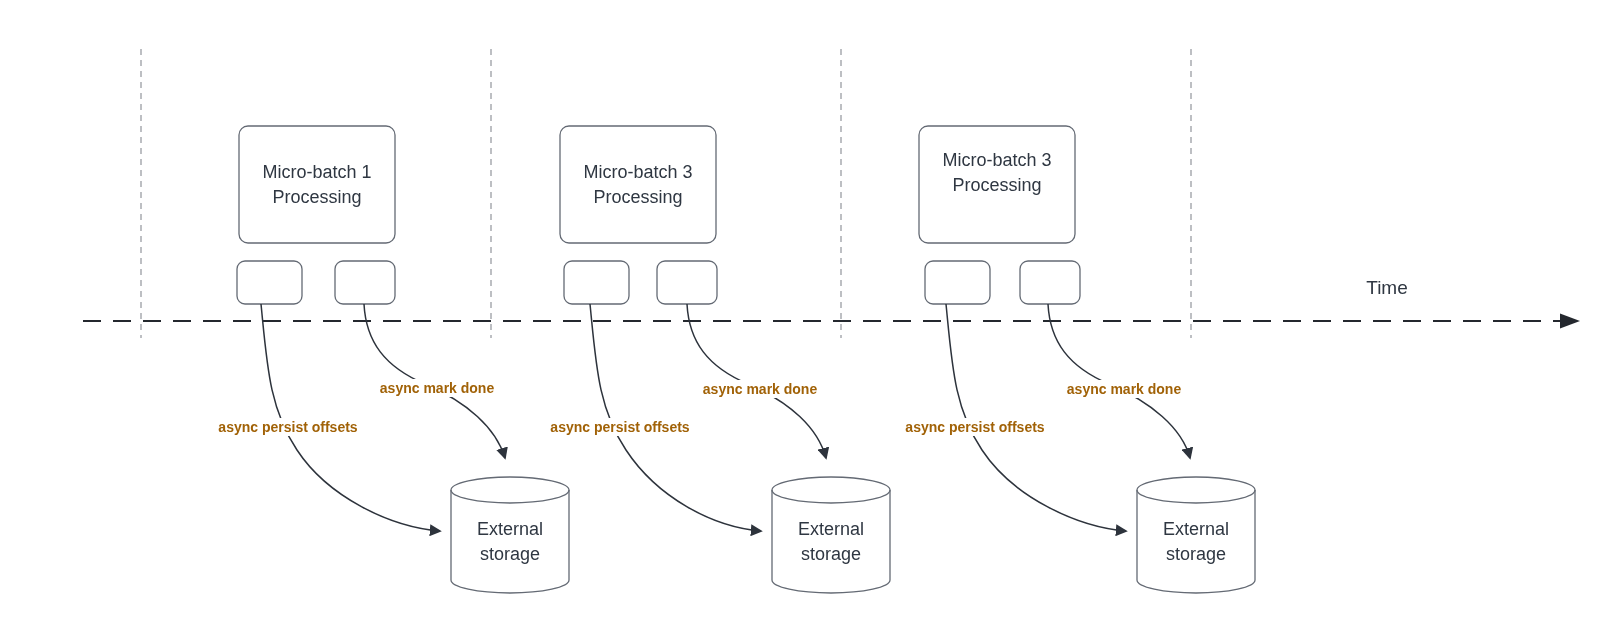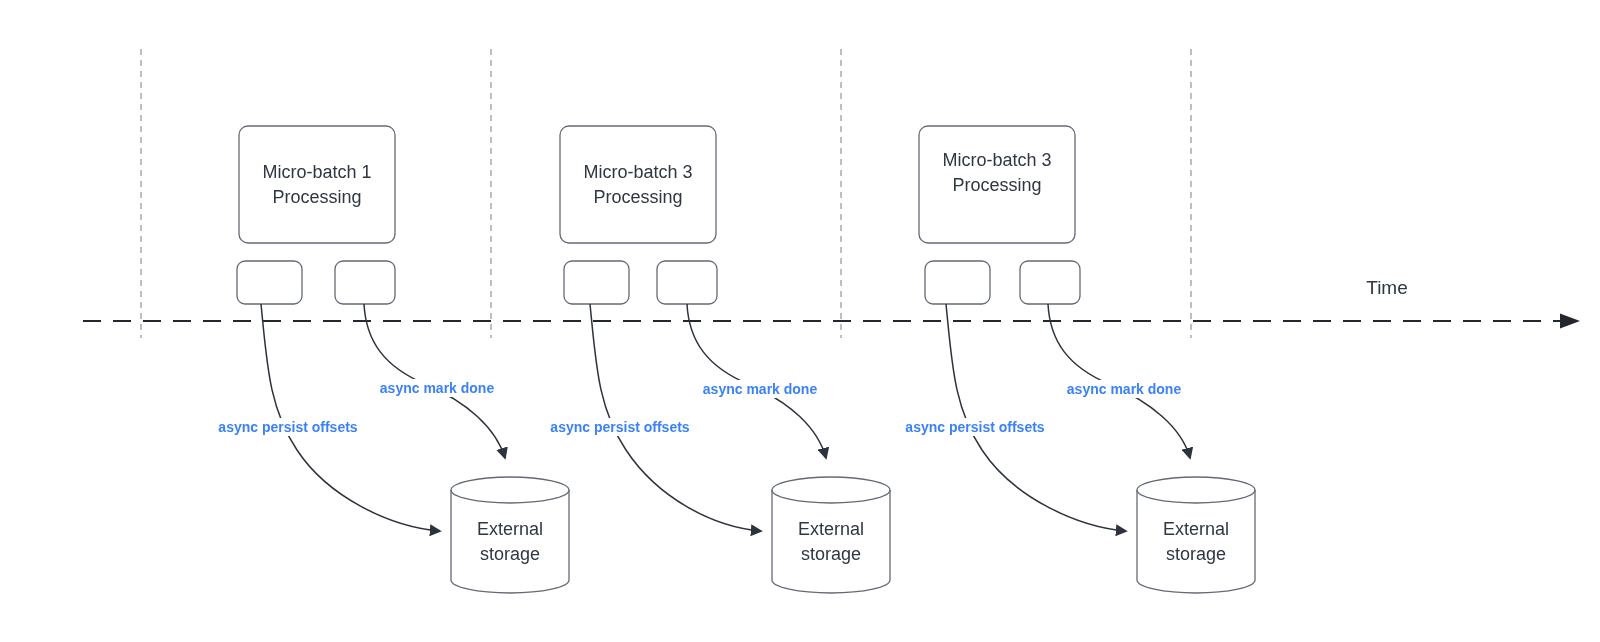--- a/index.html
+++ b/index.html
@@ -11,21 +11,21 @@
     overflow:hidden;
   }
   .canvas svg{position:absolute;left:0;top:0;}
   .txt{position:absolute;color:#2f3742;}
   .shape-title{
     display:flex;flex-direction:column;align-items:center;justify-content:center;
     text-align:center;font-size:18px;line-height:25px;
   }
   .conn-label{
     transform:translate(-50%,-50%);
-    font-size:14px;font-weight:bold;color:#3b82f6;
+    font-size:14px;font-weight:bold;color:#a16207;
     background:#ffffff;padding:1px 3px;white-space:nowrap;
   }
   .axis-label{
     transform:translate(-50%,-50%);
     font-size:19px;white-space:nowrap;
   }
 </style>
 </head>
 <body>
 

